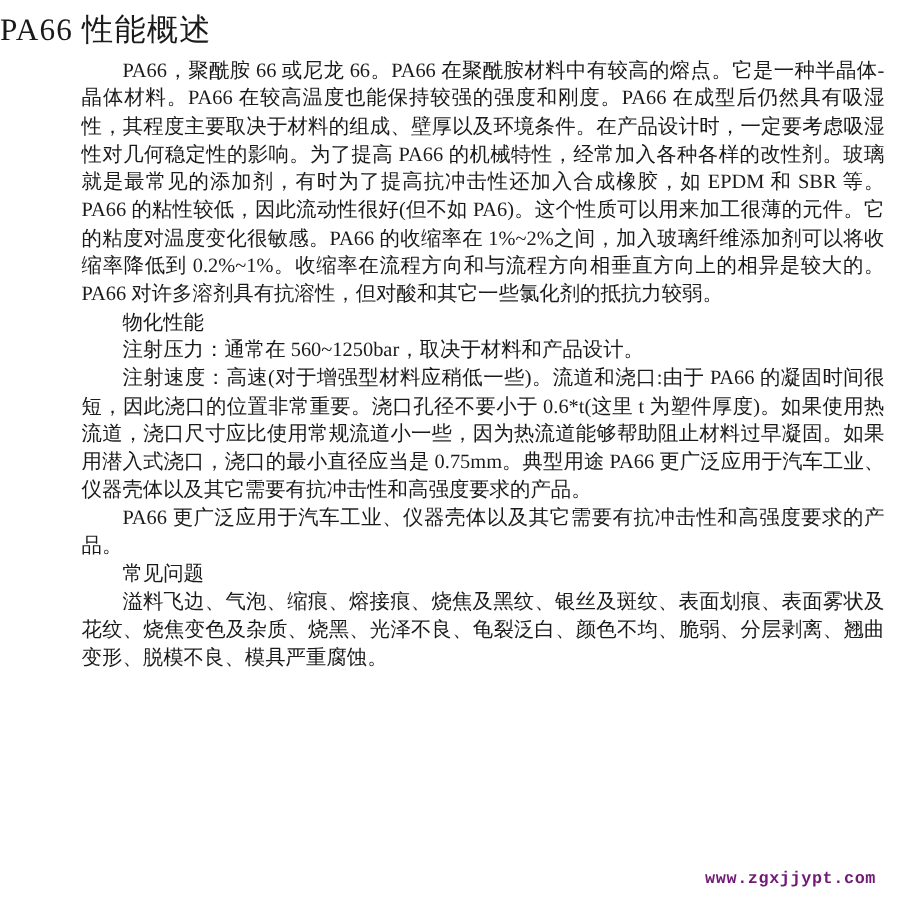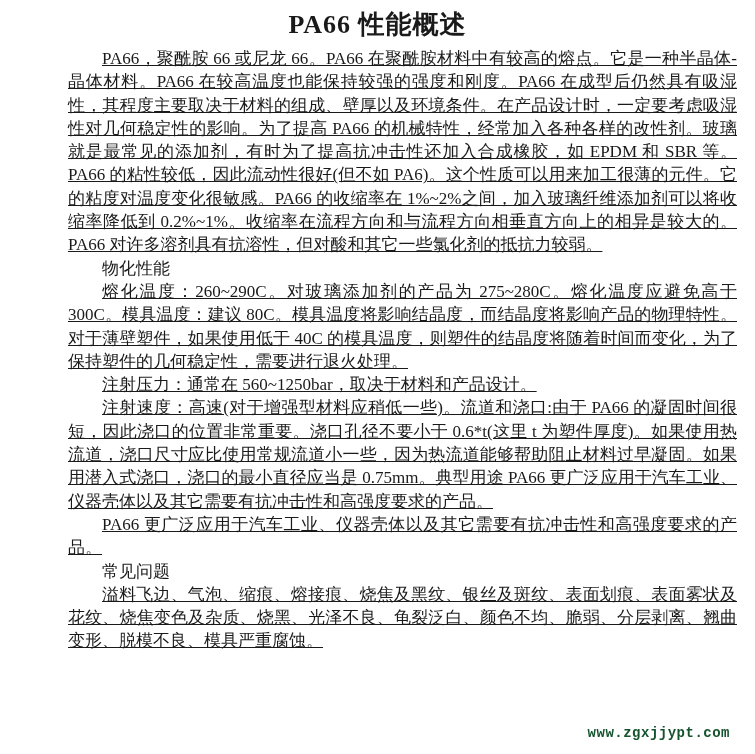--- a/index.html
+++ b/index.html
@@ -14,75 +14,72 @@
     background: #ffffff;
     overflow: hidden;
     font-family: "Liberation Serif", "DejaVu Serif", serif;
     color: #1a1a1a;
   }
   .doc-title {
     position: absolute;
     top: 7px;
     left: 0;
     width: 100%;
-    text-align: center;
     font-size: 26px;
-    font-weight: 700;
+    font-weight: 400;
     letter-spacing: 1px;
     white-space: nowrap;
   }
   .content {
     position: absolute;
     top: 47px;
     left: 68px;
     width: 669px;
     font-size: 17px;
     line-height: 23.3px;
     text-align: justify;
     text-justify: inter-ideograph;
   }
   .content p {
     margin: 0;
     padding: 0;
     text-indent: 2em;
-    text-decoration: underline;
   }
   .sec-heading {
     display: block;
     margin: 0;
     padding: 0 0 0 2em;
     font-size: 17px;
     font-weight: 400;
     line-height: 23.3px;
   }
   .watermark {
     position: absolute;
     right: 25px;
     bottom: 13px;
     font-family: "Liberation Mono", "DejaVu Sans Mono", monospace;
     font-size: 14px;
     font-weight: 700;
-    color: #14532d;
+    color: #701a75;
     letter-spacing: 0.5px;
     white-space: nowrap;
   }
 </style>
 </head>
 <body>
 
 <div class="page">
 
   <div class="doc-title">PA66 性能概述</div>
 
   <div class="content">
 
     <p>PA66，聚酰胺 66 或尼龙 66。PA66 在聚酰胺材料中有较高的熔点。它是一种半晶体-晶体材料。PA66 在较高温度也能保持较强的强度和刚度。PA66 在成型后仍然具有吸湿性，其程度主要取决于材料的组成、壁厚以及环境条件。在产品设计时，一定要考虑吸湿性对几何稳定性的影响。为了提高 PA66 的机械特性，经常加入各种各样的改性剂。玻璃就是最常见的添加剂，有时为了提高抗冲击性还加入合成橡胶，如 EPDM 和 SBR 等。PA66 的粘性较低，因此流动性很好(但不如 PA6)。这个性质可以用来加工很薄的元件。它的粘度对温度变化很敏感。PA66 的收缩率在 1%~2%之间，加入玻璃纤维添加剂可以将收缩率降低到 0.2%~1%。收缩率在流程方向和与流程方向相垂直方向上的相异是较大的。PA66 对许多溶剂具有抗溶性，但对酸和其它一些氯化剂的抵抗力较弱。</p>
 
     <div class="sec-heading">物化性能</div>
-    <p>熔化温度：260~290C。对玻璃添加剂的产品为 275~280C。熔化温度应避免高于 300C。模具温度：建议 80C。模具温度将影响结晶度，而结晶度将影响产品的物理特性。对于薄壁塑件，如果使用低于 40C 的模具温度，则塑件的结晶度将随着时间而变化，为了保持塑件的几何稳定性，需要进行退火处理。</p>
     <p>注射压力：通常在 560~1250bar，取决于材料和产品设计。</p>
     <p>注射速度：高速(对于增强型材料应稍低一些)。流道和浇口:由于 PA66 的凝固时间很短，因此浇口的位置非常重要。浇口孔径不要小于 0.6*t(这里 t 为塑件厚度)。如果使用热流道，浇口尺寸应比使用常规流道小一些，因为热流道能够帮助阻止材料过早凝固。如果用潜入式浇口，浇口的最小直径应当是 0.75mm。典型用途 PA66 更广泛应用于汽车工业、仪器壳体以及其它需要有抗冲击性和高强度要求的产品。</p>
 
     <p>PA66 更广泛应用于汽车工业、仪器壳体以及其它需要有抗冲击性和高强度要求的产品。</p>
 
     <div class="sec-heading">常见问题</div>
     <p>溢料飞边、气泡、缩痕、熔接痕、烧焦及黑纹、银丝及斑纹、表面划痕、表面雾状及花纹、烧焦变色及杂质、烧黑、光泽不良、龟裂泛白、颜色不均、脆弱、分层剥离、翘曲变形、脱模不良、模具严重腐蚀。</p>
 
   </div>
 

